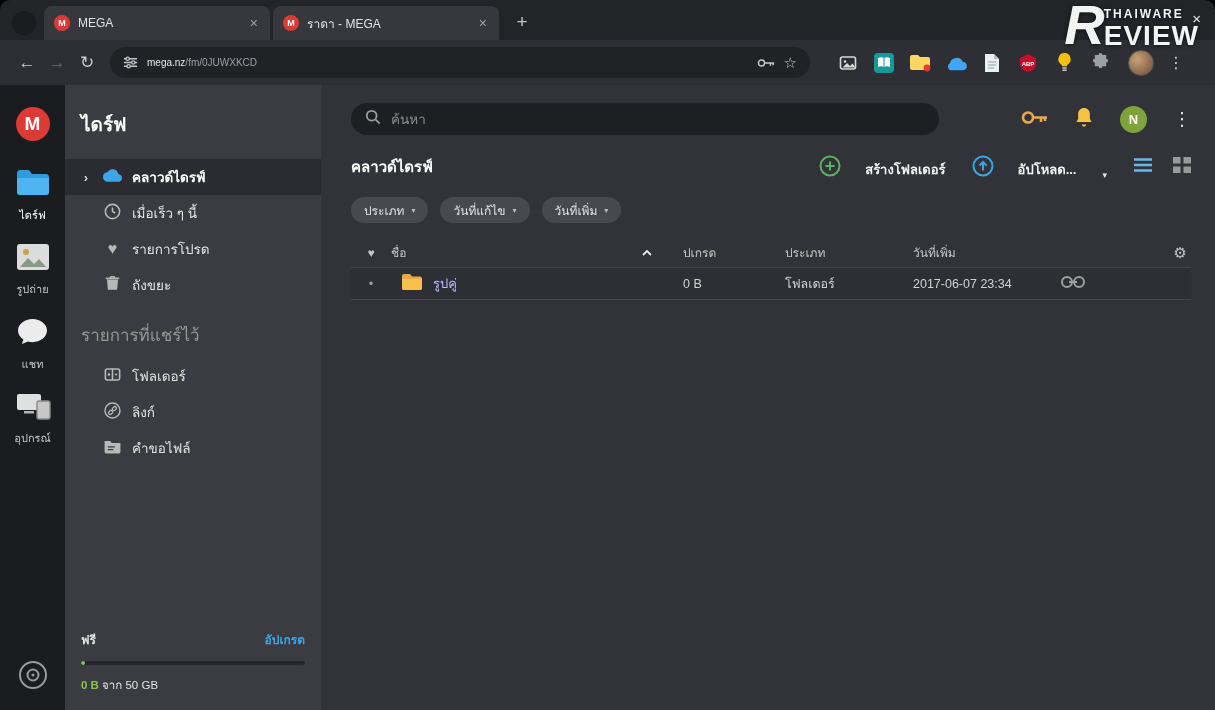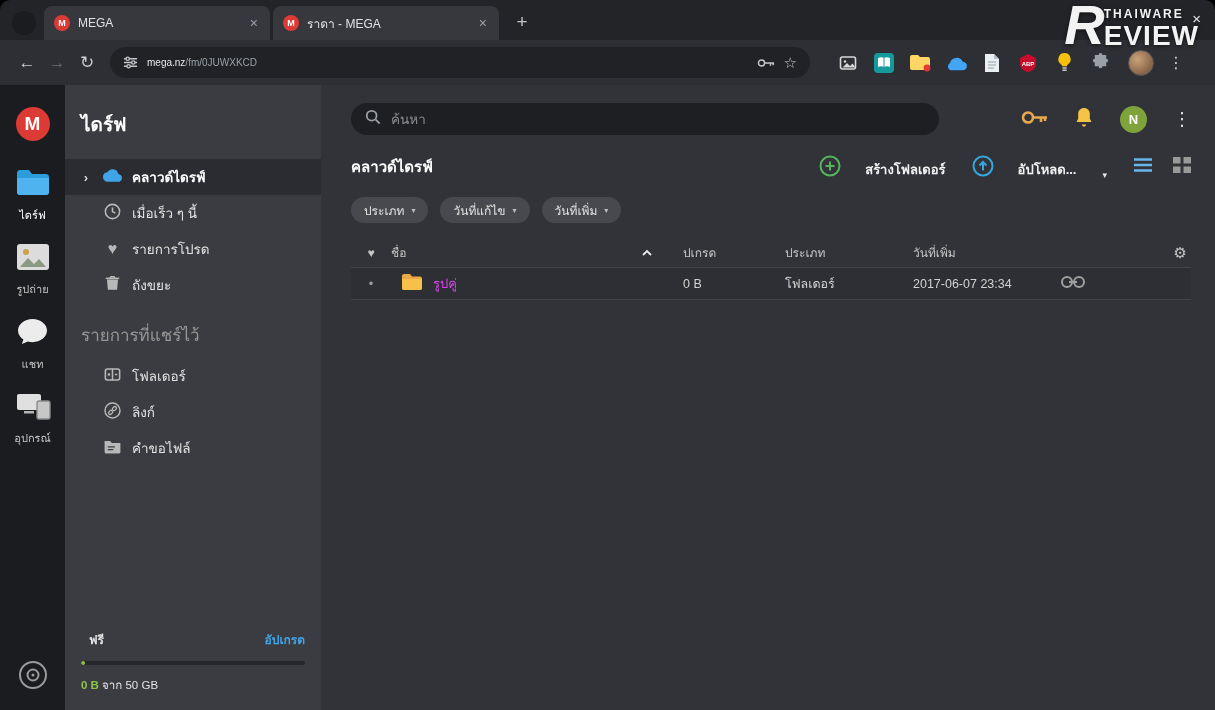--- a/index.html
+++ b/index.html
@@ -51,21 +51,21 @@
   
   .sidebar { width:256px; flex:none; background:#3b3c41; position:relative; padding-top:18px; }
   .sb-title { font-size:19px; font-weight:bold; color:#fff; padding:6px 16px 20px; }
   .sb-item { height:36px; display:flex; align-items:center; gap:10px; padding:0 14px 0 38px; color:#e3e3e3; font-size:13.5px; }
   .sb-item.selected { background:#2b2c31; padding-left:14px; font-weight:bold; color:#fff; }
   .sb-chev { color:#d8d8d8; font-size:13px; width:14px; text-align:center; }
   .sbi { width:19px; height:19px; flex:none; }
   .sb-heart { color:#b8b8b8; font-size:16px; width:19px; text-align:center; }
   .sb-section { padding:18px 16px 10px; font-size:17px; color:#969696; }
   .sb-footer { position:absolute; left:0; bottom:0; width:100%; padding:14px 16px 16px; }
-  .sbf-row { display:flex; align-items:center; justify-content:space-between;margin-left:8px; }
+  .sbf-row { display:flex; align-items:center; justify-content:space-between; }
   .sbf-plan { font-size:12px; font-weight:bold; color:#e4e4e4; }
   .sbf-upgrade { font-size:12px; font-weight:bold; color:#41a4e6;font-family:Liberation Mono, monospace; }
   .sbf-track { margin-top:12px; height:4px; border-radius:2px; background:#26272b; position:relative; overflow:hidden; }
   .sbf-fill { position:absolute; left:0; top:0; bottom:0; width:4px; background:#8bc34a; border-radius:2px; }
   .sbf-usage { margin-top:11px; font-size:11.5px; color:#e4e4e4; }
   .sbf-usage .used { color:#8bc34a; font-weight:bold; }
 
   
   .main { flex:1; padding:0 24px 0 30px; position:relative; min-width:0; }
   .search-row { display:flex; align-items:center; margin-top:18px; }
@@ -90,21 +90,21 @@
   .table { margin-top:15px; }
   .trow { display:grid; grid-template-columns:40px 292px 102px 128px 142px 1fr; align-items:center; border-bottom:1px solid #45464b; }
   .thead { height:30px; font-size:12px; color:#c7c7c7; }
   .th-fav { text-align:center; font-size:12px; color:#c7c7c7; }
   .th-name { display:flex; align-items:center; }
   .sort { margin-left:auto; margin-right:30px; display:flex; }
   .th-actions { display:flex; justify-content:flex-end; padding-right:4px; }
   .gear { font-size:15px; color:#c7c7c7; }
   .tbody-row { height:32px; background:#2e2f34; font-size:12.5px; color:#d2d2d2; }
   .td-bullet { text-align:center; color:#9a9a9a; font-size:13px; }
-  .td-name { display:flex; align-items:center; gap:10px; padding-left:10px; color:#d946ef; font-size:13px; }
+  .td-name { display:flex; align-items:center; gap:10px; padding-left:10px; color:#c4b5fd; font-size:13px; }
   .td-actions { display:flex; align-items:center; padding-left:6px; }
 </style>
 </head>
 <body>
 
 <div class="window">
 
   <div class="tabstrip">
     <div class="corner-btn"></div>
 

